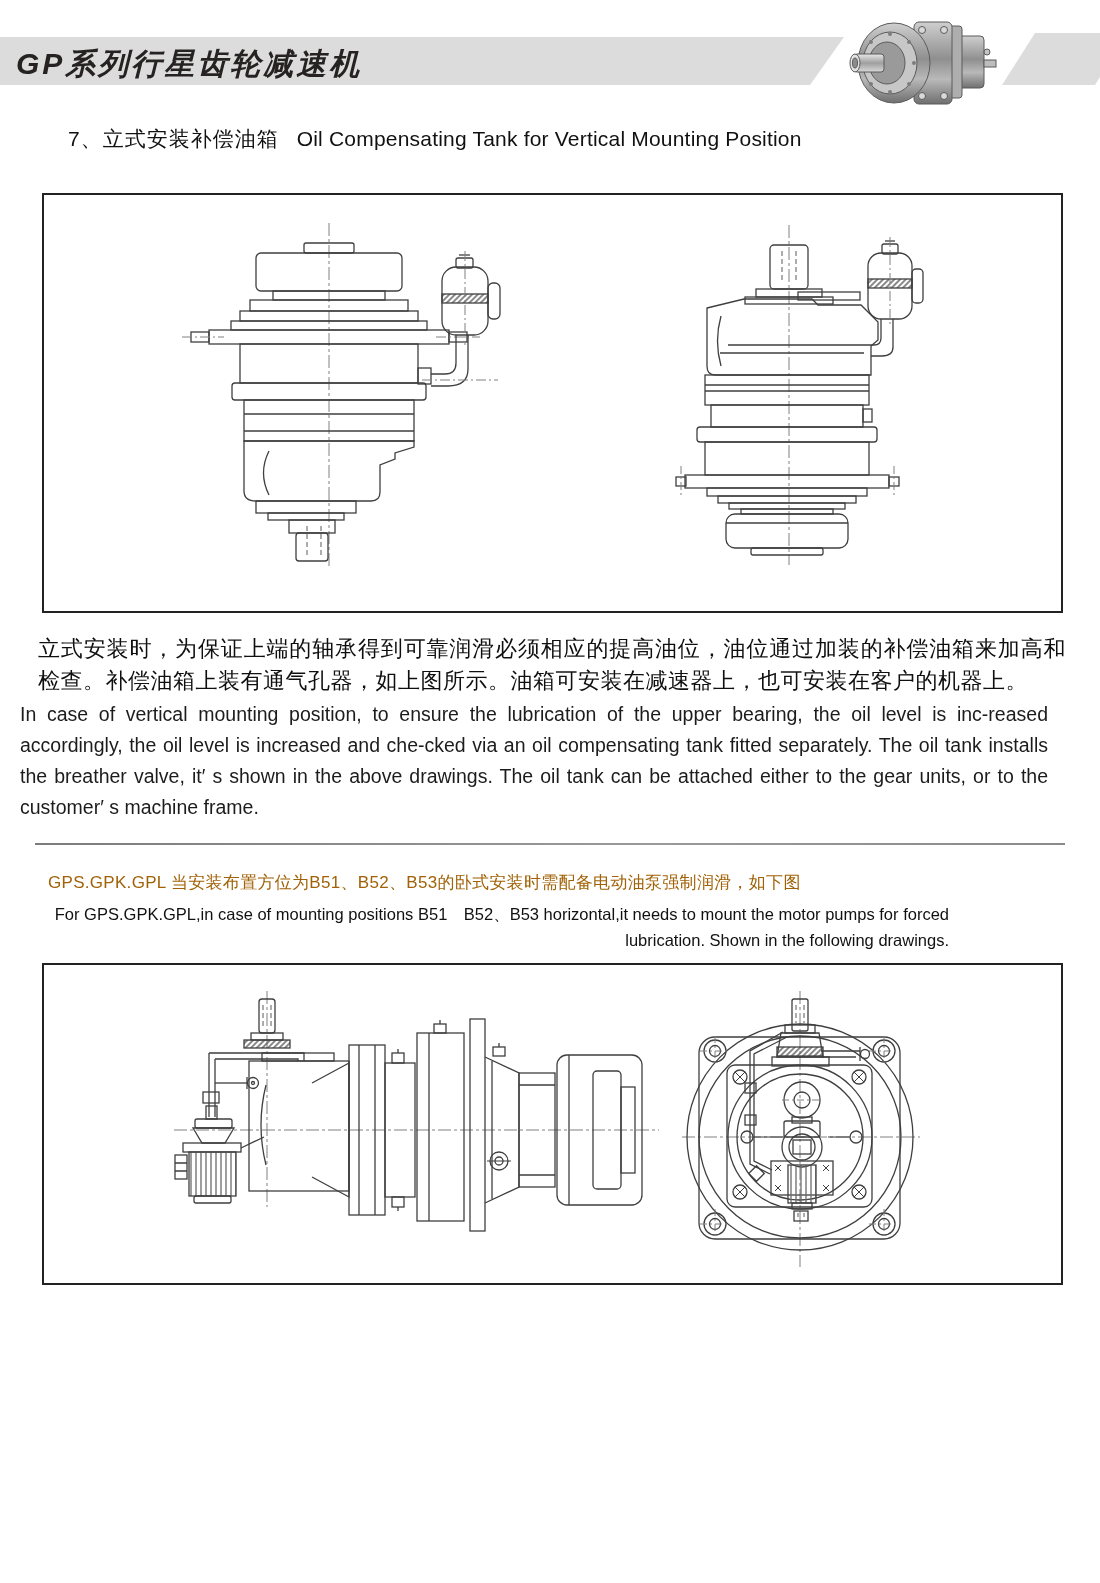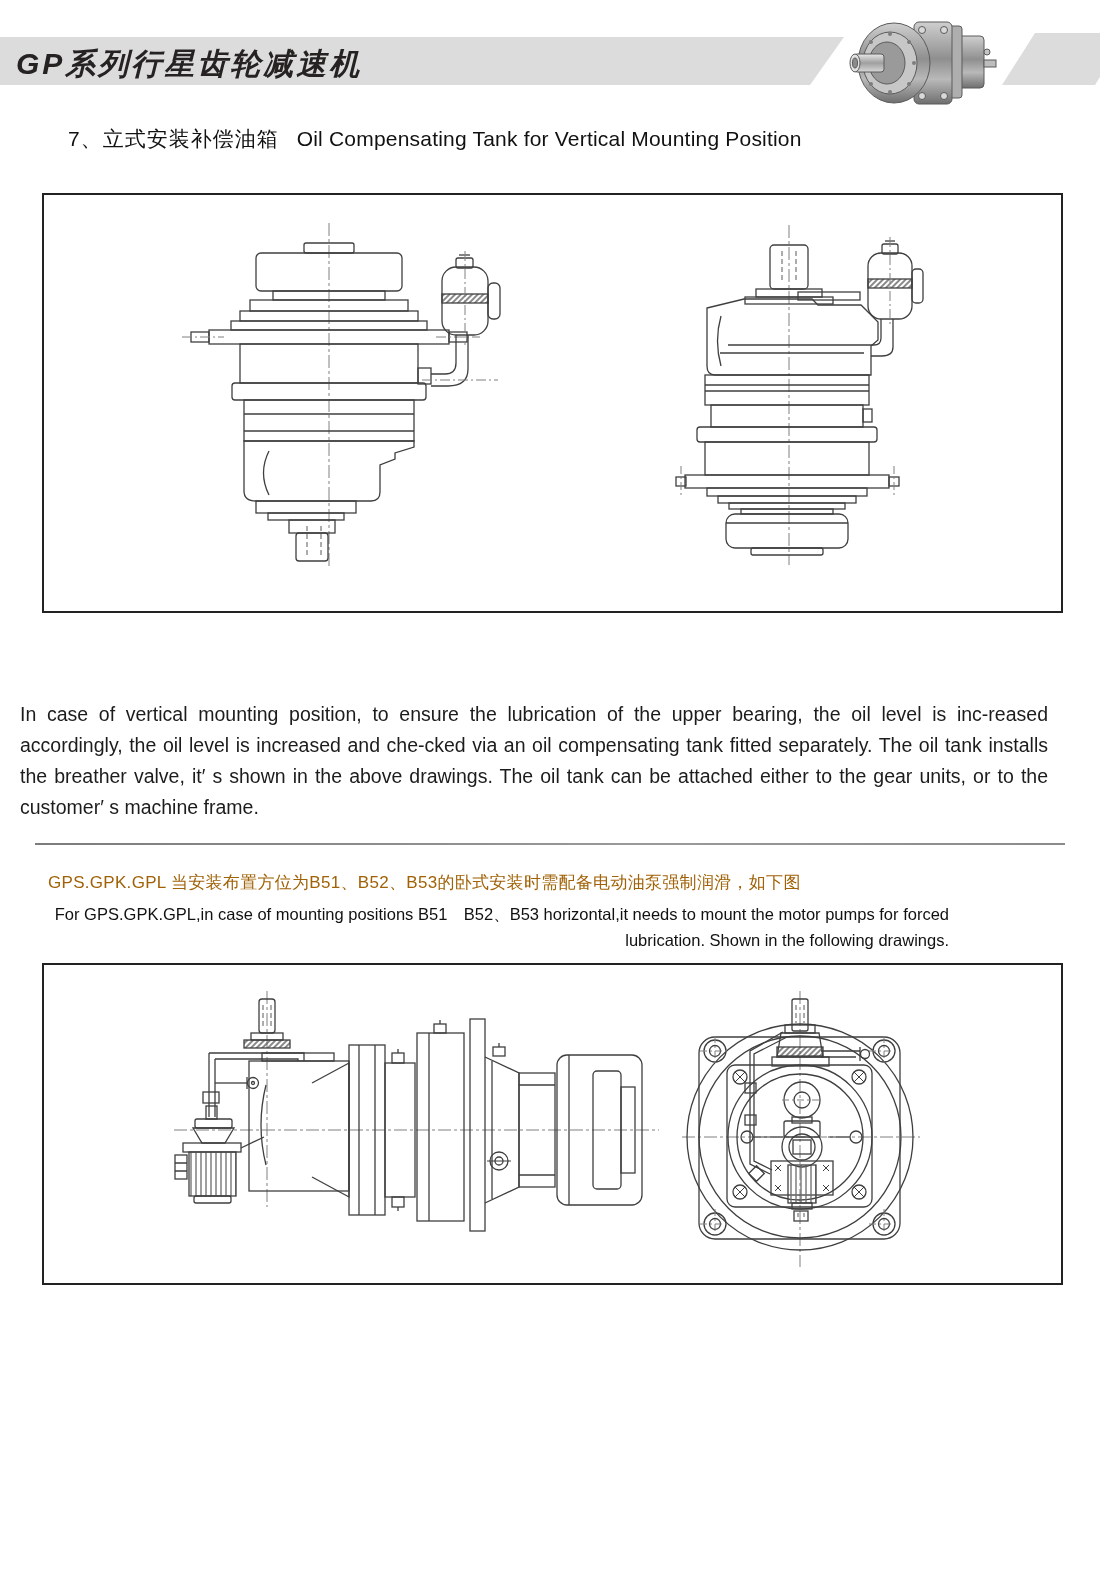--- a/index.html
+++ b/index.html
@@ -177,20 +177,21 @@
         <rect x="824" y="84" width="44" height="9" fill="url(#hatch1)"></rect>
         <rect x="868" y="74" width="11" height="34" rx="4"></rect>
         <path d="M837 124 V143 Q837 150 830 150 H827"></path>
         <path d="M849 124 V152 Q849 161 838 161 H827"></path>
         <path d="M846 42 V132" stroke="#808080" stroke-width="1" stroke-dasharray="10 3 2 3"></path>
       </g>
     </g>
   </svg>
   </div>
 
+  <div class="para-zh">立式安装时，为保证上端的轴承得到可靠润滑必须相应的提高油位，油位通过加装的补偿油箱来加高和检查。补偿油箱上装有通气孔器，如上图所示。油箱可安装在减速器上，也可安装在客户的机器上。</div>
   <div class="para-en">In case of vertical mounting position, to ensure the lubrication of the upper bearing, the oil level is inc-reased accordingly, the oil  level is increased and che-cked via an oil compensating tank fitted separately. The oil tank installs the breather valve, it′ s shown in the above drawings. The oil tank can be attached either to the gear units, or to the customer′ s machine frame.</div>
 
   <div class="divider"></div>
 
   <div class="note-zh">GPS.GPK.GPL 当安装布置方位为B51、B52、B53的卧式安装时需配备电动油泵强制润滑，如下图</div>
   <div class="note-en">For  GPS.GPK.GPL,in case of mounting positions B51　B52、B53 horizontal,it needs to mount the motor pumps for forced lubrication. Shown in the following drawings.</div>
 
   <div id="box2" class="figbox">
   <svg viewBox="0 0 1017 318">
     <defs>

